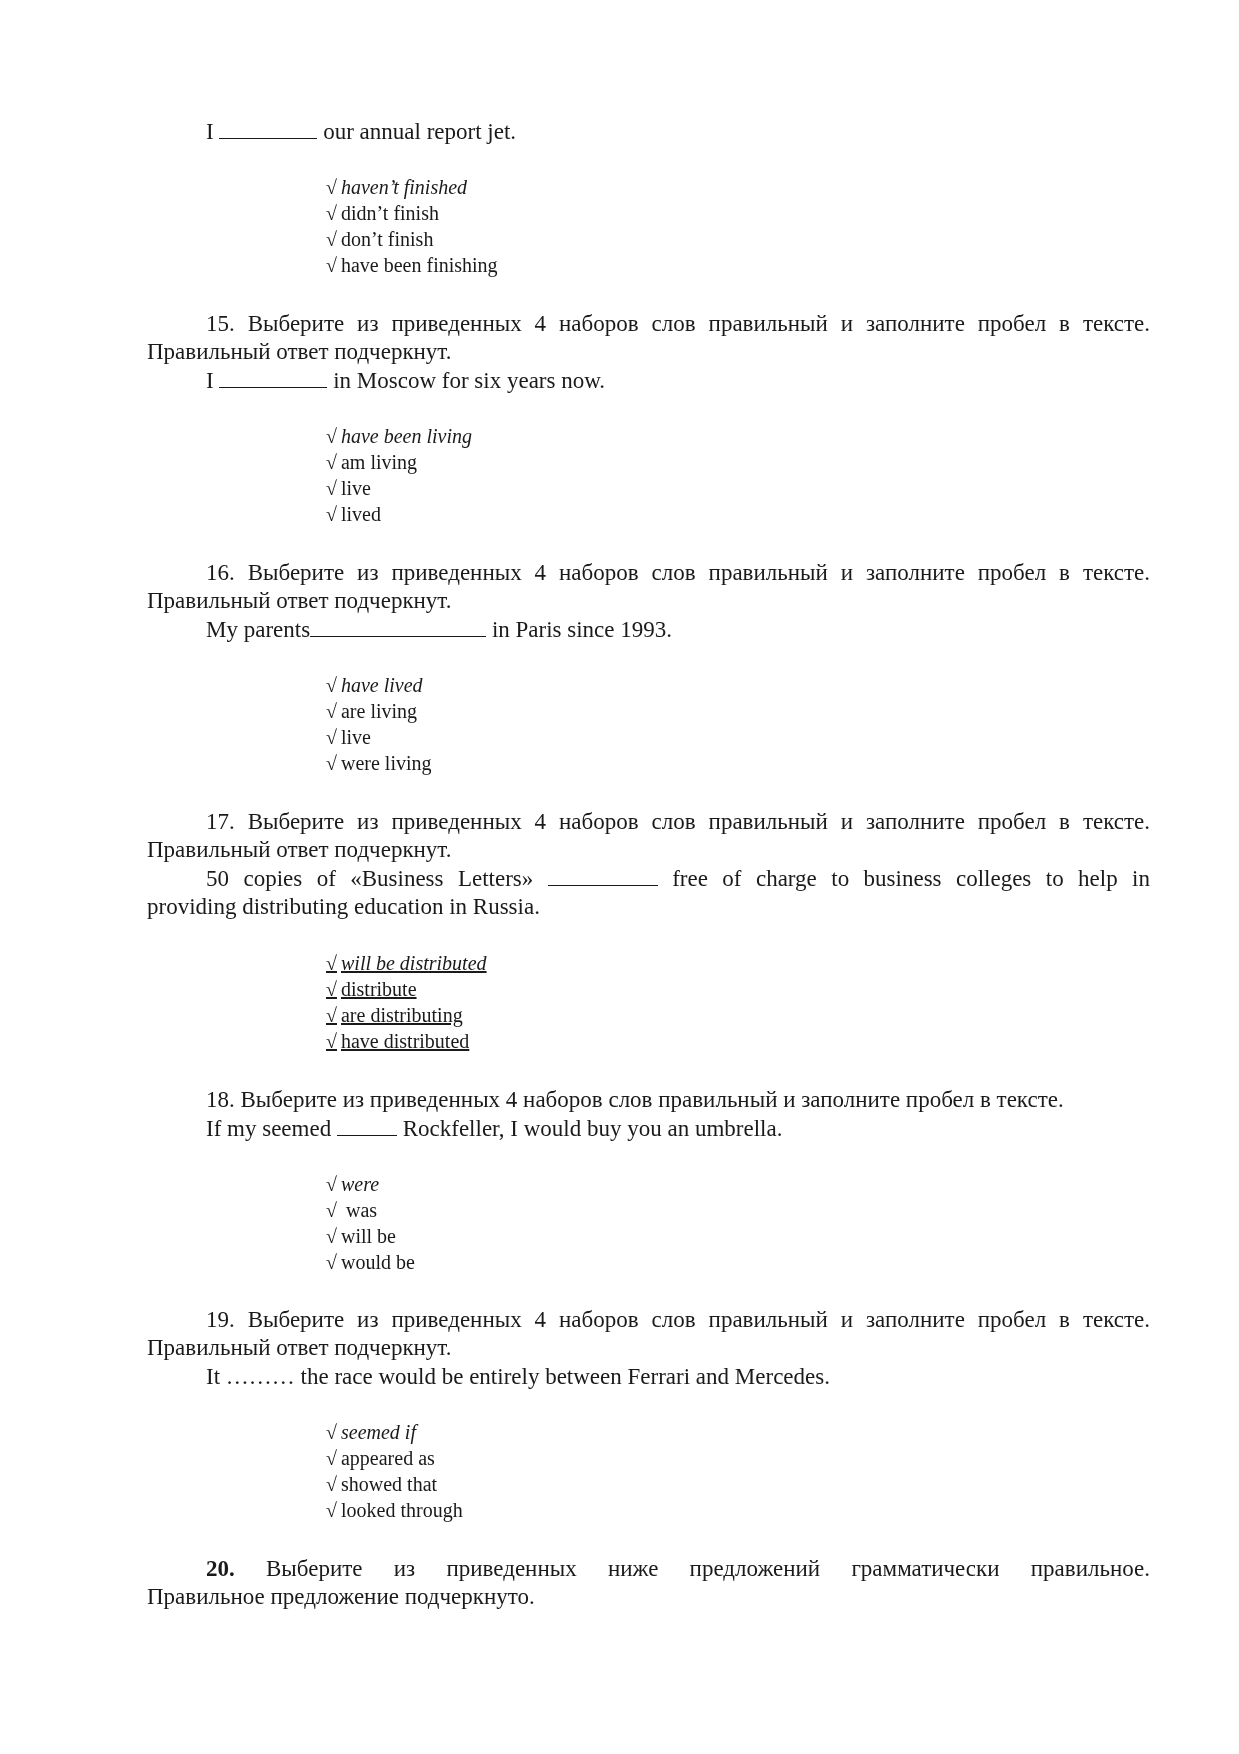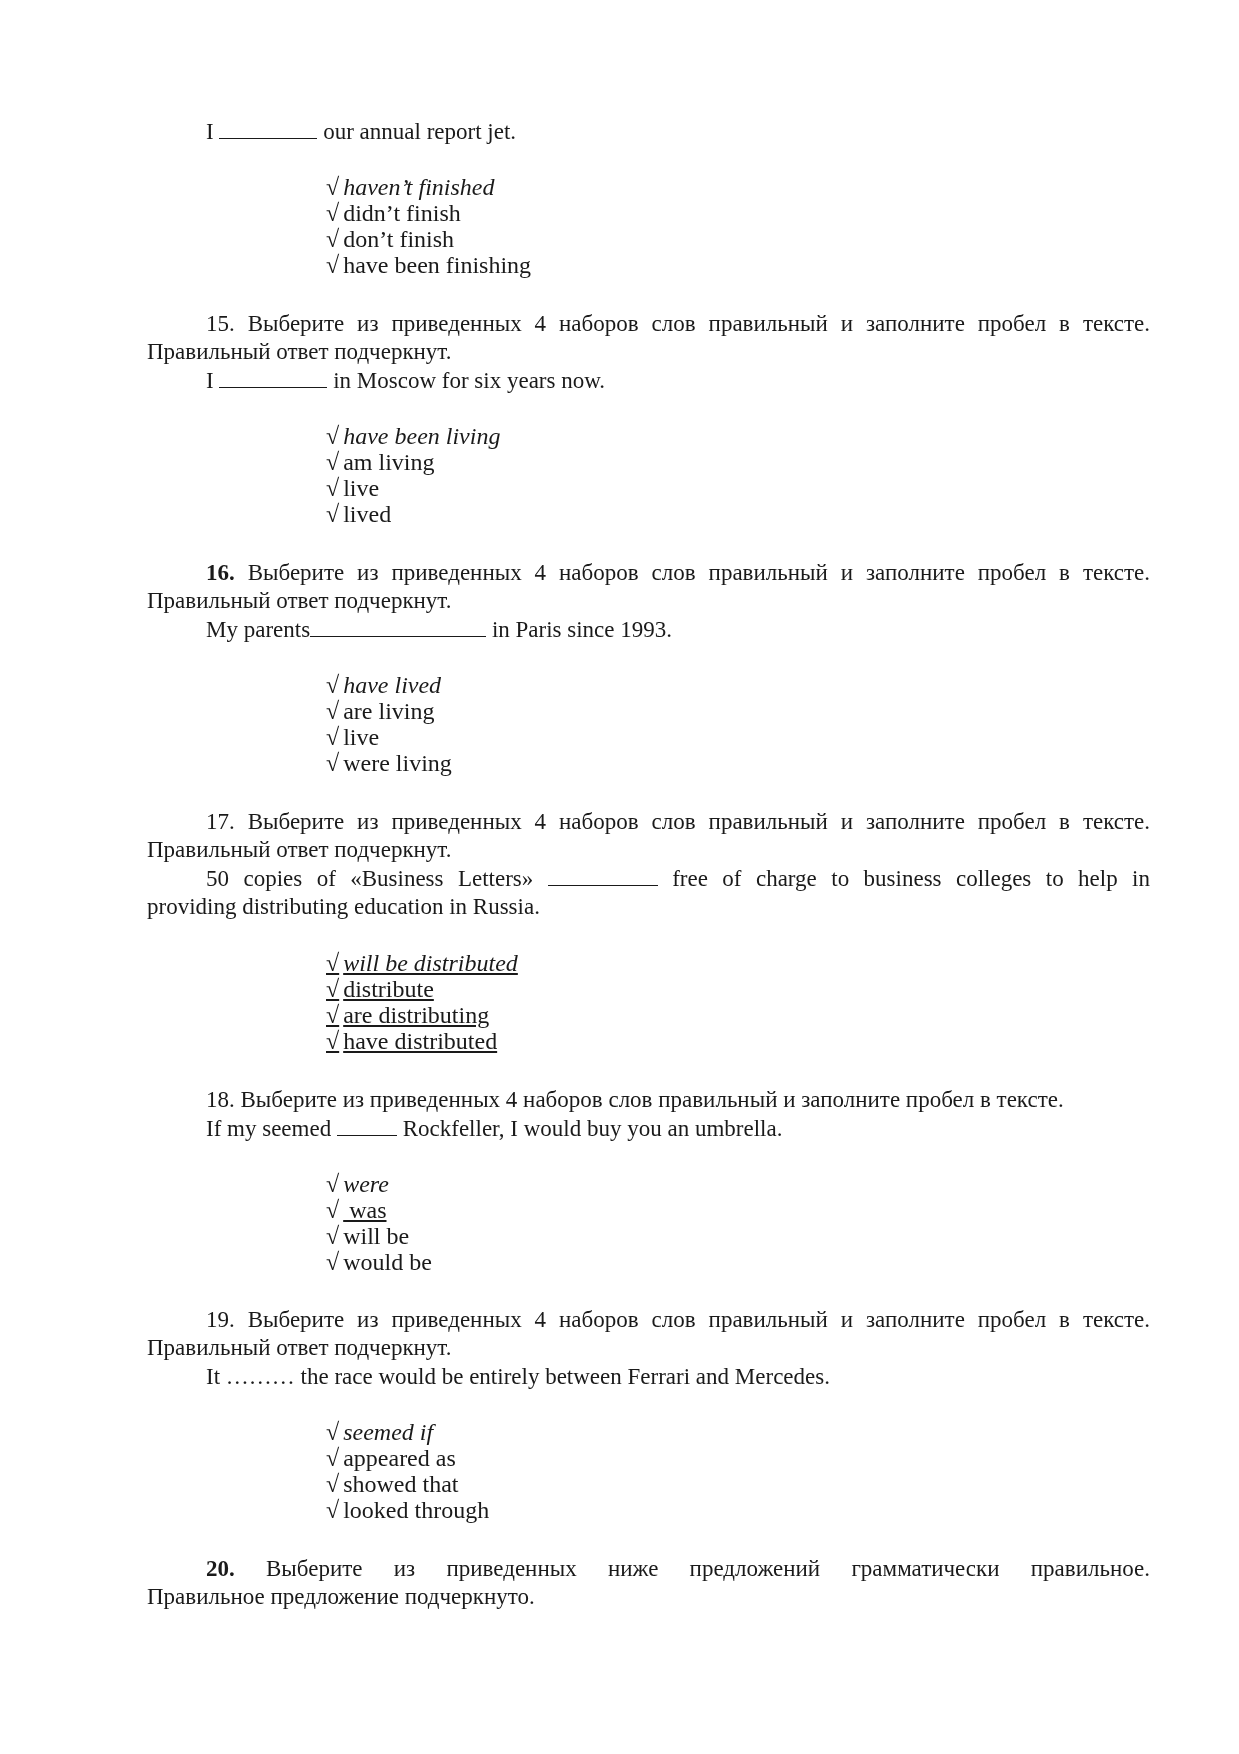--- a/index.html
+++ b/index.html
@@ -30,21 +30,21 @@
     .indent-sent { left: 206px; }
     .full { left: 147px; width: 1003px; }
     .justify {
       text-align: justify;
       text-align-last: justify;
       white-space: normal;
     }
     .opts {
       position: absolute;
       left: 326px;
-      font-size: 24px;
+      font-size: 20px;
       line-height: 26px;
     }
     .opt { display: block; white-space: nowrap; }
     .opt .chk { margin-right: 4px; }
     .opt.correct .txt { font-style: italic; }
     .blank {
       display: inline-block;
       border-bottom: 1.5px solid #1a1a1a;
       height: 18px;
       vertical-align: baseline;
@@ -78,21 +78,21 @@
     <span>in Moscow for six years now.</span>
   </div>
   <div class="opts" style="top:423px;">
     <span class="opt correct"><span class="chk">√</span><span class="txt">have been living</span></span>
     <span class="opt"><span class="chk">√</span><span class="txt">am living</span></span>
     <span class="opt"><span class="chk">√</span><span class="txt">live</span></span>
     <span class="opt"><span class="chk">√</span><span class="txt">lived</span></span>
   </div>
 
   <div class="line full justify" style="top:559px;">
-    <span style="padding-left:59px;font-weight:bold;">16.</span>
+    <span style="padding-left:59px;">16.</span>
     <span>Выберите из приведенных 4 наборов слов правильный и заполните пробел в тексте.</span>
   </div>
   <div class="line" style="top:587px; left:147px;">Правильный ответ подчеркнут.</div>
   <div class="line indent-sent" style="top:616px;">
     <span>My parents</span><span class="blank" style="width:176px;"></span>
     <span>in Paris since 1993.</span>
   </div>
   <div class="opts" style="top:672px;">
     <span class="opt correct"><span class="chk">√</span><span class="txt">have lived</span></span>
     <span class="opt"><span class="chk">√</span><span class="txt">are living</span></span>
@@ -122,21 +122,21 @@
     <span>18.</span>
     <span>Выберите из приведенных 4 наборов слов правильный и заполните пробел в тексте.</span>
   </div>
   <div class="line indent-sent" style="top:1115px;">
     <span>If my seemed</span>
     <span class="blank" style="width:60px;"></span>
     <span>Rockfeller, I would buy you an umbrella.</span>
   </div>
   <div class="opts" style="top:1171px;">
     <span class="opt correct"><span class="chk">√</span><span class="txt">were</span></span>
-    <span class="opt"><span class="chk">√</span><span class="txt" style="white-space:pre;text-decoration:underline;"> was</span></span>
+    <span class="opt"><span class="chk">√</span><span class="txt" style="white-space:pre;"> was</span></span>
     <span class="opt"><span class="chk">√</span><span class="txt">will be</span></span>
     <span class="opt"><span class="chk">√</span><span class="txt">would be</span></span>
   </div>
 
   <div class="line full justify" style="top:1306px;">
     <span style="padding-left:59px;">19.</span>
     <span>Выберите из приведенных 4 наборов слов правильный и заполните пробел в тексте.</span>
   </div>
   <div class="line" style="top:1334px; left:147px;">Правильный ответ подчеркнут.</div>
   <div class="line indent-sent" style="top:1363px;">

